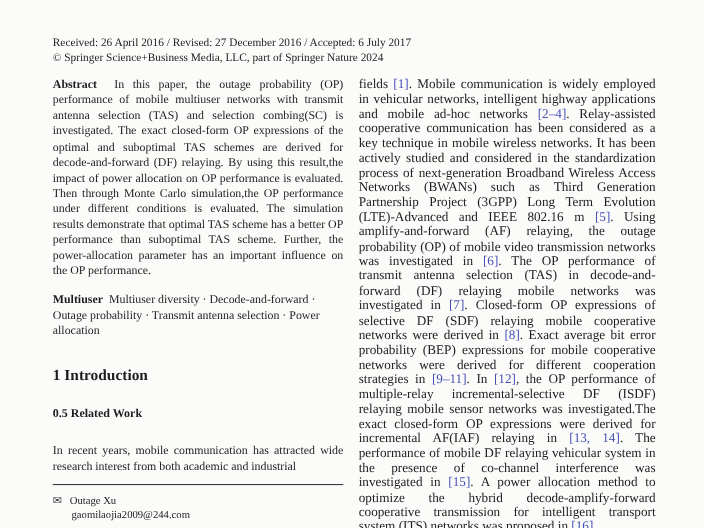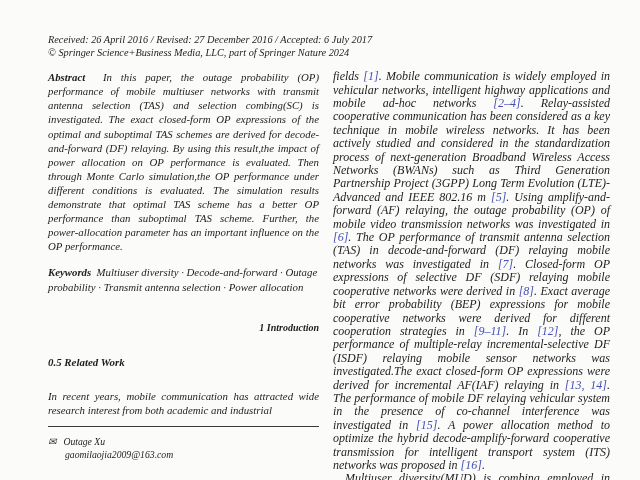--- a/index.html
+++ b/index.html
@@ -3,30 +3,30 @@
 <meta charset="utf-8">
 <style>
   html,body { margin:0; padding:0; }
   body {
     width:640px; height:480px; overflow:hidden;
     background:#fbfbfa;
     font-family:"Liberation Serif", serif;
     color:#1d1d1d;
     -webkit-font-smoothing:antialiased;
   }
-  .page { box-sizing:border-box; width:640px; height:480px; padding:34px 30px 0 48px;font-style:italic; }
+  .page { box-sizing:border-box; width:640px; height:480px; padding:34px 44px 0 48px; }
   .header { font-size:10.3px; line-height:12.6px; color:#232323; }
   .columns { display:flex; gap:14px; margin-top:11px; }
   .col { text-align:justify; }
   .col.left  { width:272px; font-size:10.8px; line-height:14.1px; }
   .col.right { width:278px; font-size:12px; line-height:13.4px; }
   p { margin:0; }
   b.lbl { font-weight:bold; }
   .keywords { margin-top:12px; text-align:left; }
-  h2.sec { font-size:10px; font-weight:bold; margin:27px 0 0 0; text-align:right; }
+  h2.sec { font-size:14px; font-weight:bold; margin:27px 0 0 0; text-align:left; }
   h3.subsec { font-size:10.9px; font-weight:bold; margin:20px 0 0 0; text-align:left; }
   .intro-p { margin-top:20px; }
   hr.footrule { margin:9px 0 0 0; border:none; border-top:1.2px solid #3a3a3a; }
   .footnote { margin-top:9px; font-size:9.7px; line-height:12.6px; text-align:left; color:#222; }
   .corr { display:flex; align-items:flex-start; gap:7px; }
   .env { font-size:10px; line-height:12.6px; color:#333; }
   .email { margin-left:17px; }
   .p-indent { text-indent:12px; }
   .cite { color:var(--cite-color, #4651b5); }
 </style>
@@ -38,36 +38,36 @@
   <div class="header">
     <div>Received: 26 April 2016 / Revised: 27 December 2016 / Accepted: 6 July 2017</div>
     <div>© Springer Science+Business Media, LLC, part of Springer Nature 2024</div>
   </div>
 
   <div class="columns">
 
     <div class="col left">
       <p class="abstract"><b class="lbl">Abstract</b>&nbsp; <span>In this paper, the outage probability (OP) performance of mobile multiuser networks with transmit antenna selection (TAS) and selection combing(SC) is investigated. The exact closed-form OP expressions of the optimal and suboptimal TAS schemes are derived for decode-and-forward (DF) relaying. By using this result,the impact of power allocation on OP performance is evaluated. Then through Monte Carlo simulation,the OP performance under different conditions is evaluated. The simulation results demonstrate that optimal TAS scheme has a better OP performance than suboptimal TAS scheme. Further, the power-allocation parameter has an important influence on the OP performance.</span></p>
 
-      <p class="keywords"><b class="lbl">Keywords</b>&nbsp; <span>Multiuser diversity · Decode-and-forward · Outage probability · Transmit antenna selection · Power allocation</span></p>
+      <p class="keywords"><b class="lbl">Multiuser</b>&nbsp; <span>Multiuser diversity · Decode-and-forward · Outage probability · Transmit antenna selection · Power allocation</span></p>
 
       <h2 class="sec">1 Introduction</h2>
 
       <h3 class="subsec">0.5 Related Work</h3>
 
       <p class="intro-p">In recent years, mobile communication has attracted wide research interest from both academic and industrial</p>
 
       <hr class="footrule">
 
       <div class="footnote">
         <div class="corr">
           <span class="env">✉</span>
           <span>Outage Xu</span>
         </div>
-        <div class="email">gaomilaojia2009@163.com</div>
+        <div class="email">gaomilaojia2009@244.com</div>
 
       </div>
     </div>
 
     <div class="col right">
       <p>fields <span class="cite">[1]</span>. Mobile communication is widely employed in vehicular networks, intelligent highway applications and mobile ad-hoc networks <span class="cite">[2–4]</span>. Relay-assisted cooperative communication has been considered as a key technique in mobile wireless networks. It has been actively studied and considered in the standardization process of next-generation Broadband Wireless Access Networks (BWANs) such as Third Generation Partnership Project (3GPP) Long Term Evolution (LTE)-Advanced and IEEE 802.16 m <span class="cite">[5]</span>. Using amplify-and-forward (AF) relaying, the outage probability (OP) of mobile video transmission networks was investigated in <span class="cite">[6]</span>. The OP performance of transmit antenna selection (TAS) in decode-and-forward (DF) relaying mobile networks was investigated in <span class="cite">[7]</span>. Closed-form OP expressions of selective DF (SDF) relaying mobile cooperative networks were derived in <span class="cite">[8]</span>. Exact average bit error probability (BEP) expressions for mobile cooperative networks were derived for different cooperation strategies in <span class="cite">[9–11]</span>. In <span class="cite">[12]</span>, the OP performance of multiple-relay incremental-selective DF (ISDF) relaying mobile sensor networks was investigated.The exact closed-form OP expressions were derived for incremental AF(IAF) relaying in <span class="cite">[13, 14]</span>. The performance of mobile DF relaying vehicular system in the presence of co-channel interference was investigated in <span class="cite">[15]</span>. A power allocation method to optimize the hybrid decode-amplify-forward cooperative transmission for intelligent transport system (ITS) networks was proposed in <span class="cite">[16]</span>.</p>
       <p class="p-indent">Multiuser diversity(MUD) is combing employed in cooperative mobile networks. The performance of the multi</p>
     </div>
 
   </div>

